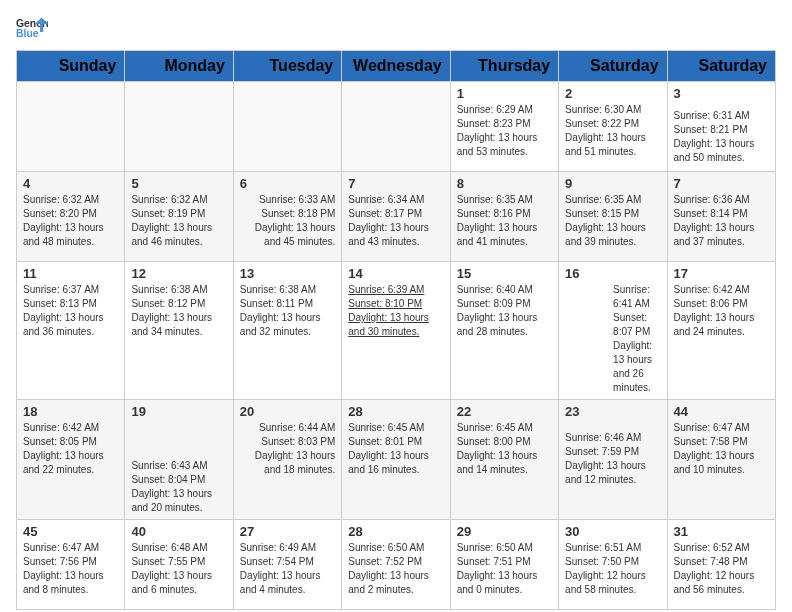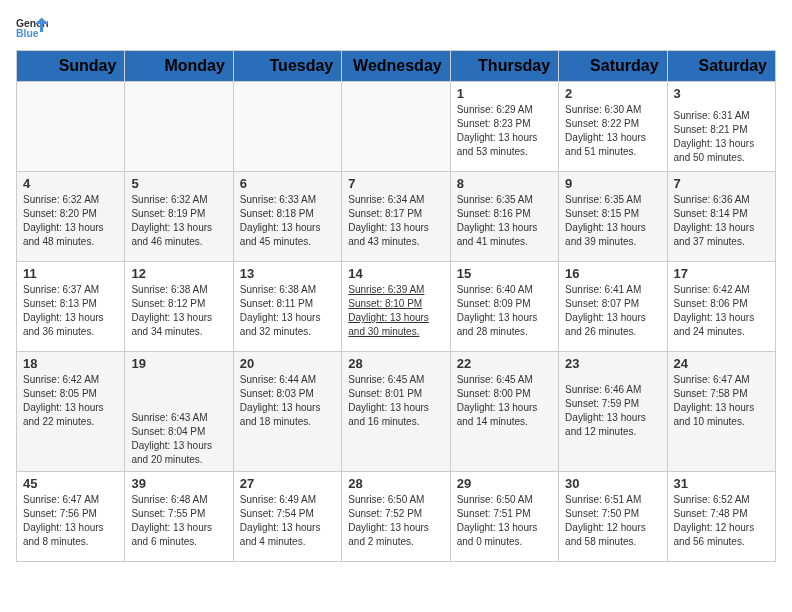--- a/index.html
+++ b/index.html
@@ -149,21 +149,21 @@
         </td>
         <td>
           <div class="day-number">5</div>
           <div class="day-info" style="white-space: pre-line;">Sunrise: 6:32 AM
 Sunset: 8:19 PM
 Daylight: 13 hours
 and 46 minutes.</div>
         </td>
         <td>
           <div class="day-number">6</div>
-          <div class="day-info" style="white-space: pre-line;">Sunrise: 6:33 AM
+          <div class="day-info" style="white-space: pre-line; text-align: right;">Sunrise: 6:33 AM
 Sunset: 8:18 PM
 Daylight: 13 hours
 and 45 minutes.</div>
         </td>
         <td>
           <div class="day-number">7</div>
           <div class="day-info" style="white-space: pre-line;">Sunrise: 6:34 AM
 Sunset: 8:17 PM
 Daylight: 13 hours
 and 43 minutes.</div>
@@ -221,21 +221,21 @@
         </td>
         <td>
           <div class="day-number">15</div>
           <div class="day-info" style="white-space: pre-line;">Sunrise: 6:40 AM
 Sunset: 8:09 PM
 Daylight: 13 hours
 and 28 minutes.</div>
         </td>
         <td>
           <div class="day-number">16</div>
-          <div class="day-info" style="white-space: pre-line;">Sunrise: 6:41 AM
+          <div class="day-info" style="white-space: pre-line; margin-left: 48px;">Sunrise: 6:41 AM
 Sunset: 8:07 PM
 Daylight: 13 hours
 and 26 minutes.</div>
         </td>
         <td>
           <div class="day-number">17</div>
           <div class="day-info" style="white-space: pre-line;">Sunrise: 6:42 AM
 Sunset: 8:06 PM
 Daylight: 13 hours
 and 24 minutes.</div>
@@ -251,21 +251,21 @@
         </td>
         <td>
           <div class="day-number">19</div>
           <div class="day-info" style="white-space: pre-line; margin-top: 40px;">Sunrise: 6:43 AM
 Sunset: 8:04 PM
 Daylight: 13 hours
 and 20 minutes.</div>
         </td>
         <td>
           <div class="day-number">20</div>
-          <div class="day-info" style="white-space: pre-line;">Sunrise: 6:44 AM
+          <div class="day-info" style="white-space: pre-line; text-align: right;">Sunrise: 6:44 AM
 Sunset: 8:03 PM
 Daylight: 13 hours
 and 18 minutes.</div>
         </td>
         <td>
           <div class="day-number">28</div>
           <div class="day-info" style="white-space: pre-line;">Sunrise: 6:45 AM
 Sunset: 8:01 PM
 Daylight: 13 hours
 and 16 minutes.</div>
@@ -278,37 +278,37 @@
 and 14 minutes.</div>
         </td>
         <td>
           <div class="day-number">23</div>
           <div class="day-info" style="white-space: pre-line; margin-top: 12px;">Sunrise: 6:46 AM
 Sunset: 7:59 PM
 Daylight: 13 hours
 and 12 minutes.</div>
         </td>
         <td>
-          <div class="day-number">24</div>
+          <div class="day-number">44</div>
           <div class="day-info" style="white-space: pre-line;">Sunrise: 6:47 AM
 Sunset: 7:58 PM
 Daylight: 13 hours
 and 10 minutes.</div>
         </td>
       </tr>
       <tr class="row-white">
         <td>
           <div class="day-number">45</div>
           <div class="day-info" style="white-space: pre-line;">Sunrise: 6:47 AM
 Sunset: 7:56 PM
 Daylight: 13 hours
 and 8 minutes.</div>
         </td>
         <td>
-          <div class="day-number">39</div>
+          <div class="day-number">40</div>
           <div class="day-info" style="white-space: pre-line;">Sunrise: 6:48 AM
 Sunset: 7:55 PM
 Daylight: 13 hours
 and 6 minutes.</div>
         </td>
         <td>
           <div class="day-number">27</div>
           <div class="day-info" style="white-space: pre-line;">Sunrise: 6:49 AM
 Sunset: 7:54 PM
 Daylight: 13 hours

